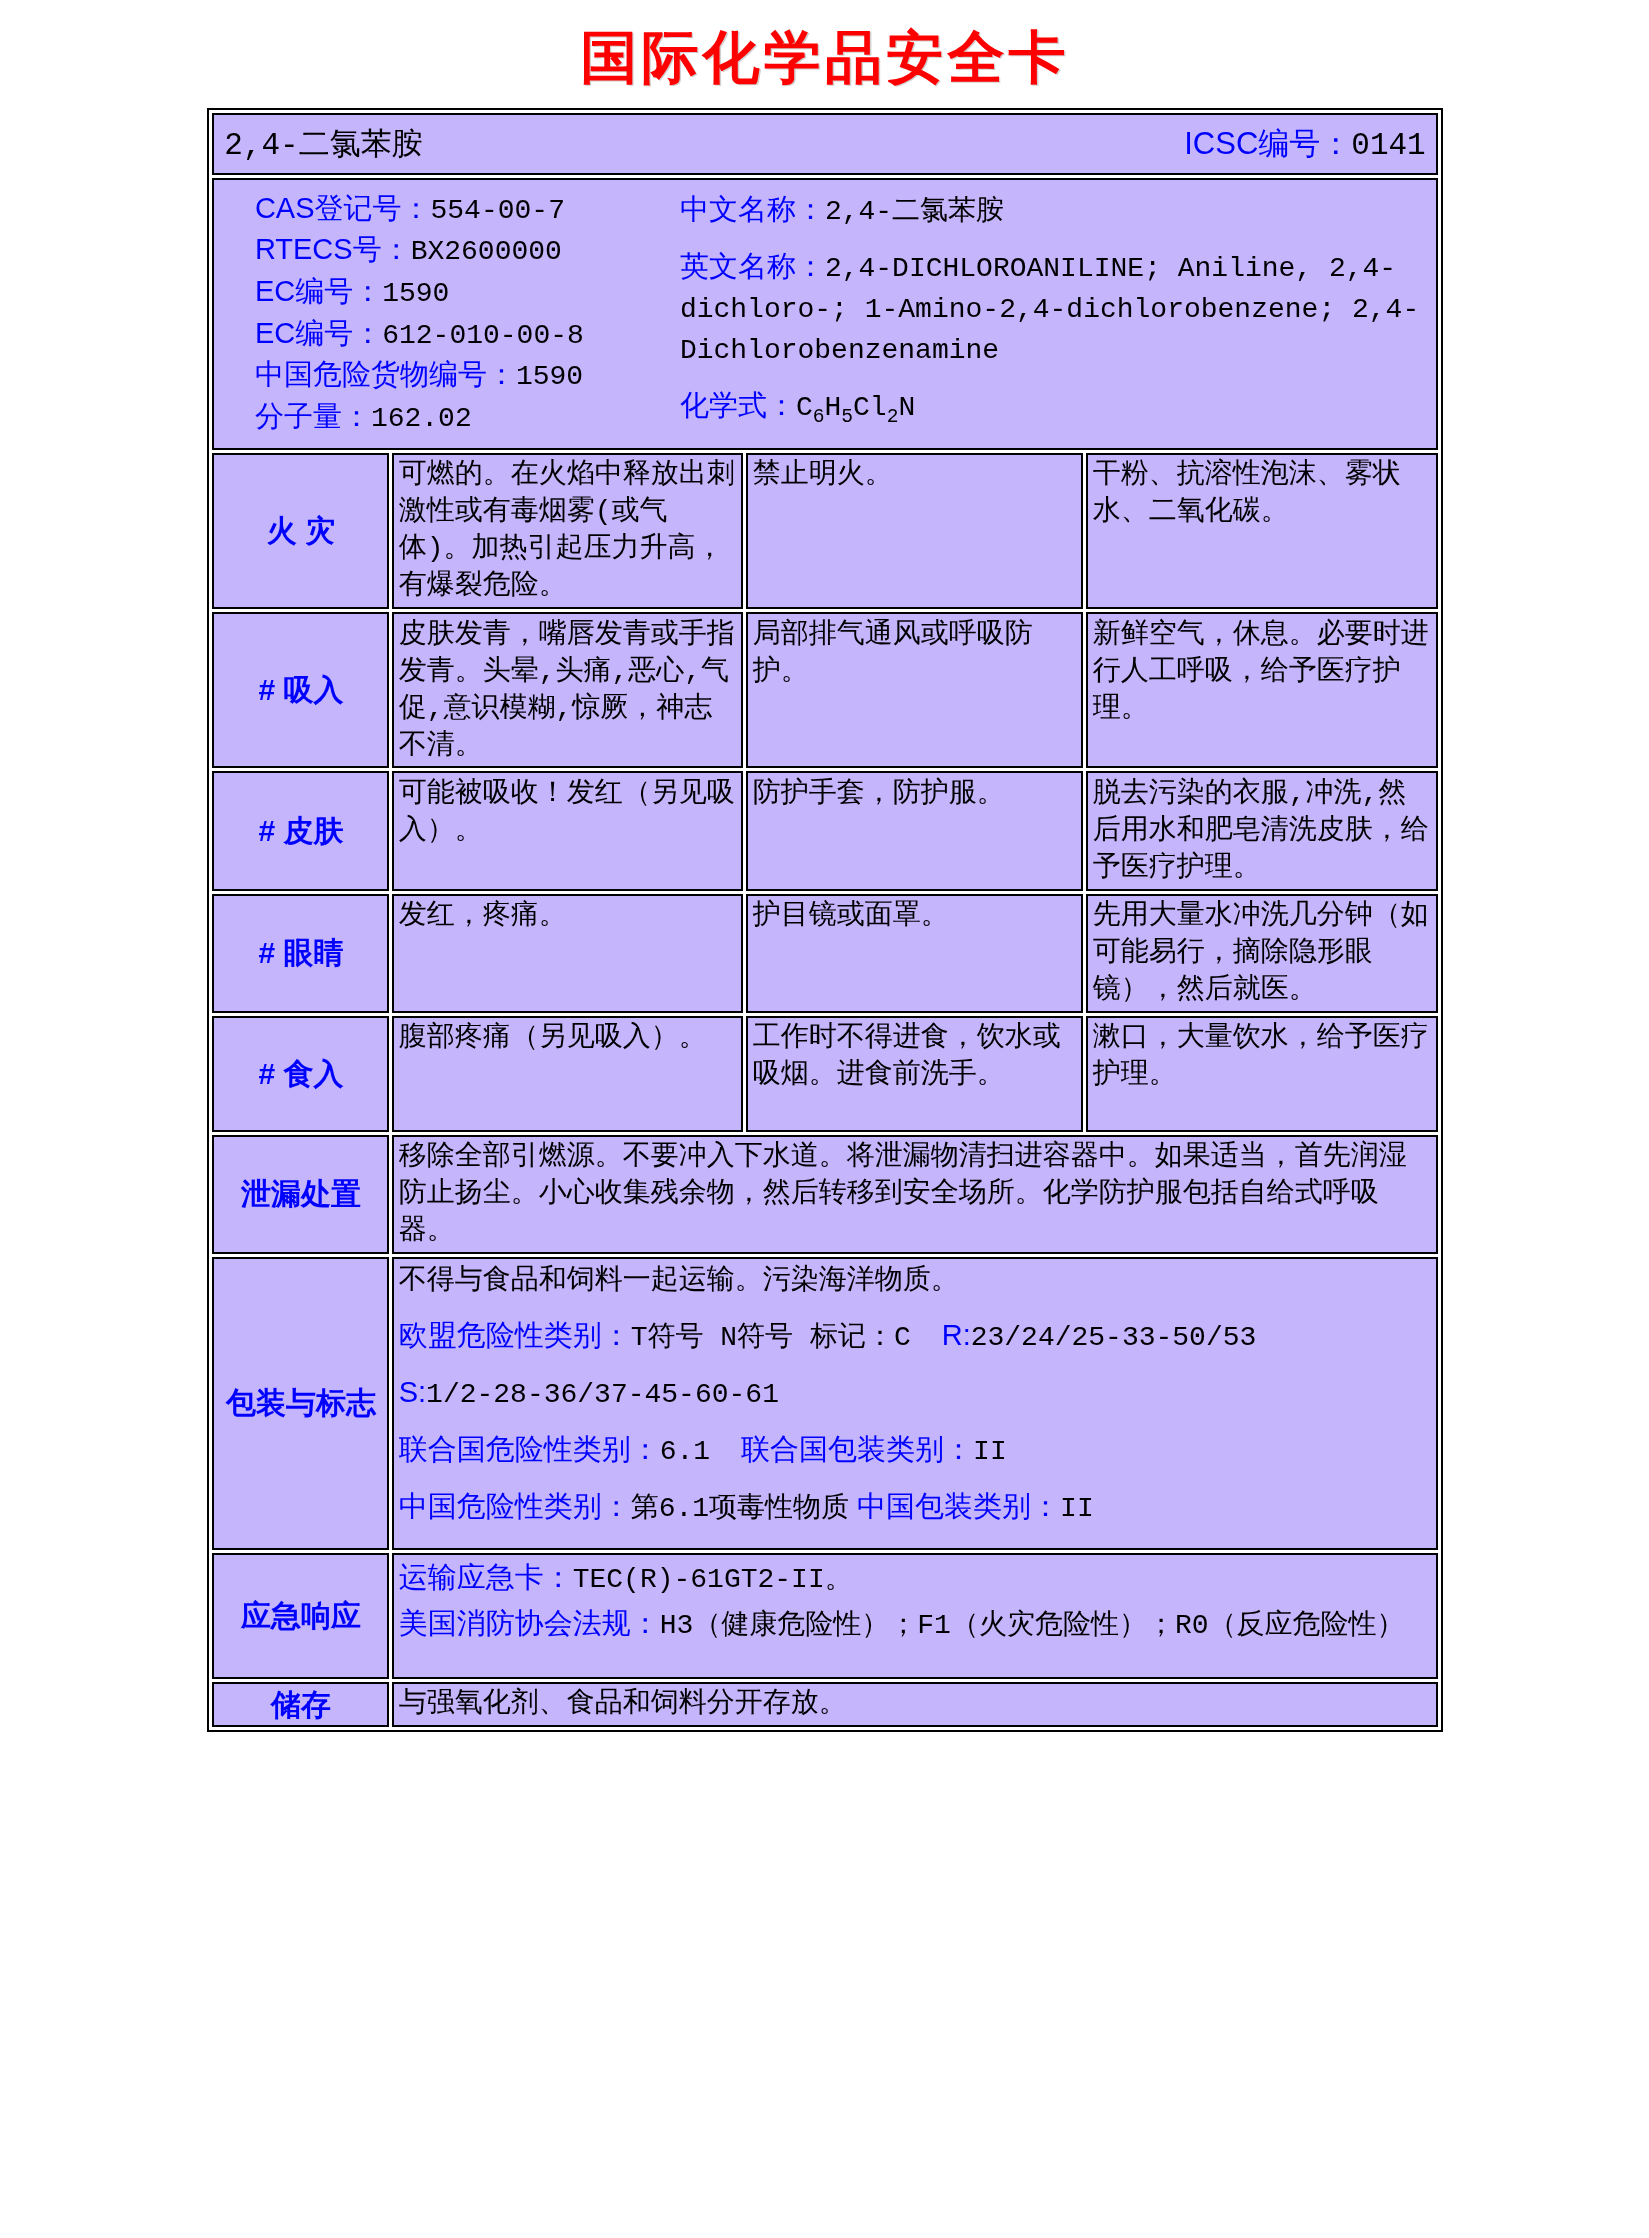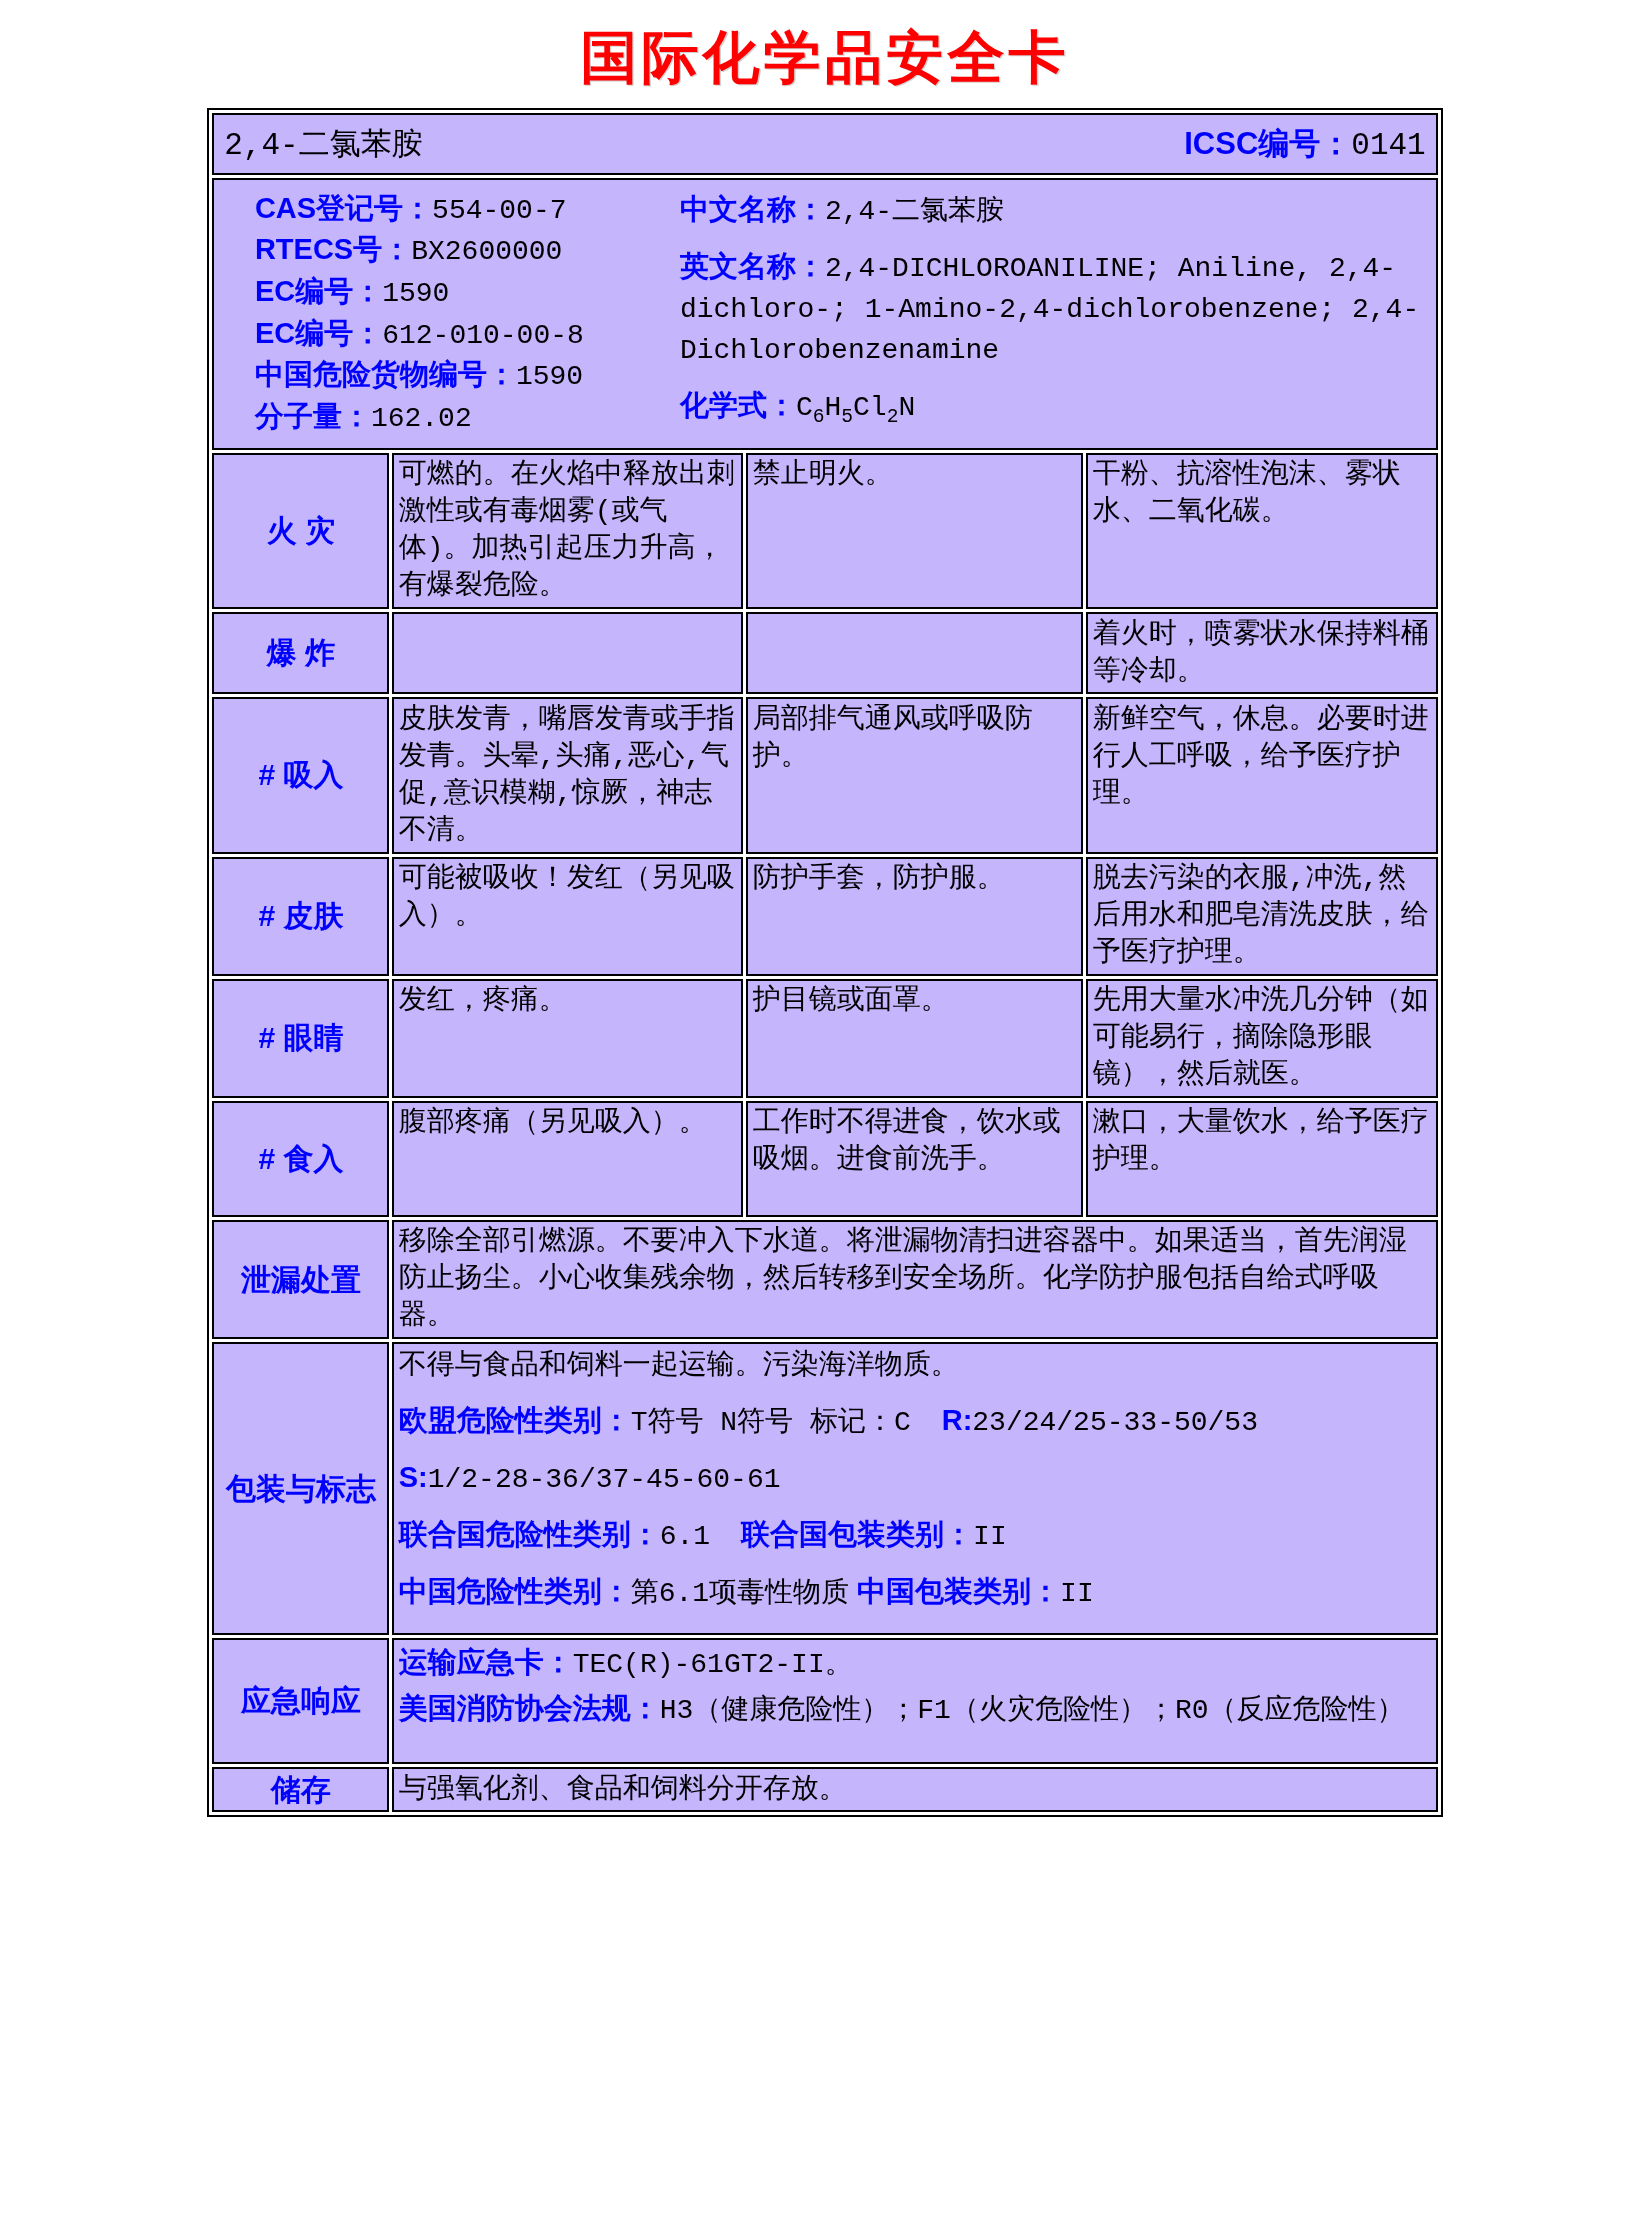--- a/index.html
+++ b/index.html
@@ -31,21 +31,21 @@
   table.icsc td, table.icsc th{
     border:2.1px solid #000;
     box-sizing:border-box;
     overflow:hidden;
     background:#c4b5fd;
   }
   
   .blue{
     color:#0000ff;
     font-family:"Liberation Sans","DejaVu Sans",sans-serif;
-    font-weight:bold;
+    font-weight:normal;
   }
   .val{
     color:#000;
     font-family:"Liberation Mono","DejaVu Sans Mono",monospace;
     font-weight:normal;
   }
   
   tr.r-name td{height:62px;vertical-align:middle;padding:0 9.8px;}
   .name-flex{display:flex;justify-content:space-between;align-items:center;}
   .name-cn{font-size:31px;font-family:"Liberation Mono","DejaVu Sans Mono",monospace;}
@@ -147,26 +147,20 @@
   </tr>
 
 
   <tr class="r-fire">
     <td class="rowlab">火 灾</td>
     <td class="ct">可燃的。在火焰中释放出刺激性或有毒烟雾(或气体)。加热引起压力升高，有爆裂危险。</td>
     <td class="ct">禁止明火。</td>
     <td class="ct">干粉、抗溶性泡沫、雾状水、二氧化碳。</td>
   </tr>
 
-  <tr class="r-expl">
-    <td class="rowlab">爆 炸</td>
-    <td class="ct"></td>
-    <td class="ct"></td>
-    <td class="ct">着火时，喷雾状水保持料桶等冷却。</td>
-  </tr>
 
 
   <tr class="r-inh">
     <td class="rowlab"># 吸入</td>
     <td class="ct">皮肤发青，嘴唇发青或手指发青。头晕,头痛,恶心,气促,意识模糊,惊厥，神志不清。</td>
     <td class="ct">局部排气通风或呼吸防护。</td>
     <td class="ct">新鲜空气，休息。必要时进行人工呼吸，给予医疗护理。</td>
   </tr>
 
   <tr class="r-skin">

